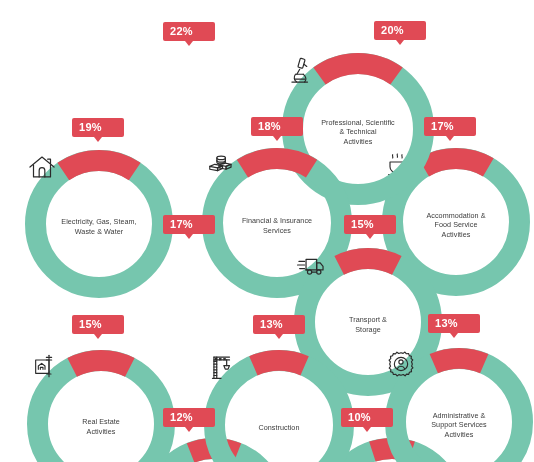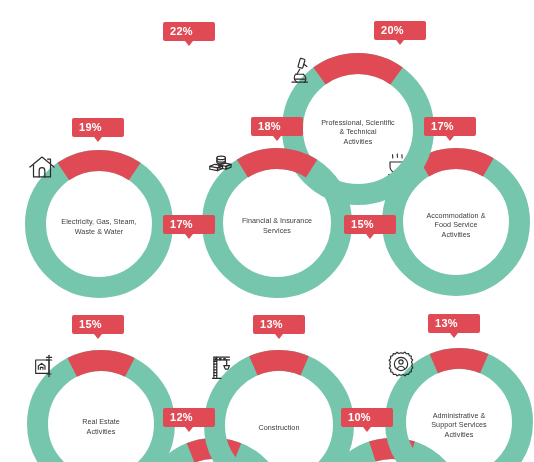--- a/index.html
+++ b/index.html
@@ -170,20 +170,40 @@
             <path d="M10 40h26"></path>
           </svg>
         </span>
         <div class="donut-label" style="white-space: pre-line;">Accommodation &amp;
 Food Service
 Activities</div>
       </div>
     </div>
     <div class="badge" style="left: 424px; top: 117px;">17%</div>
     <div class="badge" style="left: 163px; top: 215px;">17%</div>
+    <div class="donut" style="left: 294px; top: 248px; width: 148px; height: 148px; z-index: 14;">
+      <svg width="148" height="148" viewBox="0 0 148 148">
+        <circle cx="74" cy="74" r="63.5" fill="none" stroke="#76c6ae" stroke-width="21"></circle>
+        <path d="M 45.17160326653878 17.42108571403864 A 63.5 63.5 0 0 1 102.82839673346122 17.421085714038647" fill="none" stroke="#e04a55" stroke-width="21"></path>
+      </svg>
+      <div class="donut-center">
+        <span class="donut-icon">
+          <svg width="34" height="34" viewBox="0 0 48 48" fill="none" stroke="#2b2b2b" stroke-width="1.7" stroke-linecap="round" stroke-linejoin="round">
+            <path d="M17 16h15v15H17z"></path>
+            <path d="M32 21h5l4 5v5h-9z"></path>
+            <circle cx="22" cy="34" r="3"></circle>
+            <circle cx="35" cy="34" r="3"></circle>
+            <path d="M17 31h2M25 34h7"></path>
+            <path d="M7 19h8M5 24h10M8 29h7"></path>
+          </svg>
+        </span>
+        <div class="donut-label" style="white-space: pre-line;">Transport &amp;
+Storage</div>
+      </div>
+    </div>
     <div class="badge" style="left: 344px; top: 215px;">15%</div>
     <div class="donut" style="left: 27px; top: 350px; width: 148px; height: 148px; z-index: 15;">
       <svg width="148" height="148" viewBox="0 0 148 148">
         <circle cx="74" cy="74" r="63.5" fill="none" stroke="#76c6ae" stroke-width="21"></circle>
         <path d="M 45.17160326653878 17.42108571403864 A 63.5 63.5 0 0 1 102.82839673346122 17.421085714038647" fill="none" stroke="#e04a55" stroke-width="21"></path>
       </svg>
       <div class="donut-center">
         <span class="donut-icon">
           <svg width="32" height="32" viewBox="0 0 48 48" fill="none" stroke="#2b2b2b" stroke-width="1.7" stroke-linecap="round" stroke-linejoin="round">
             <path d="M33 8v32"></path>

